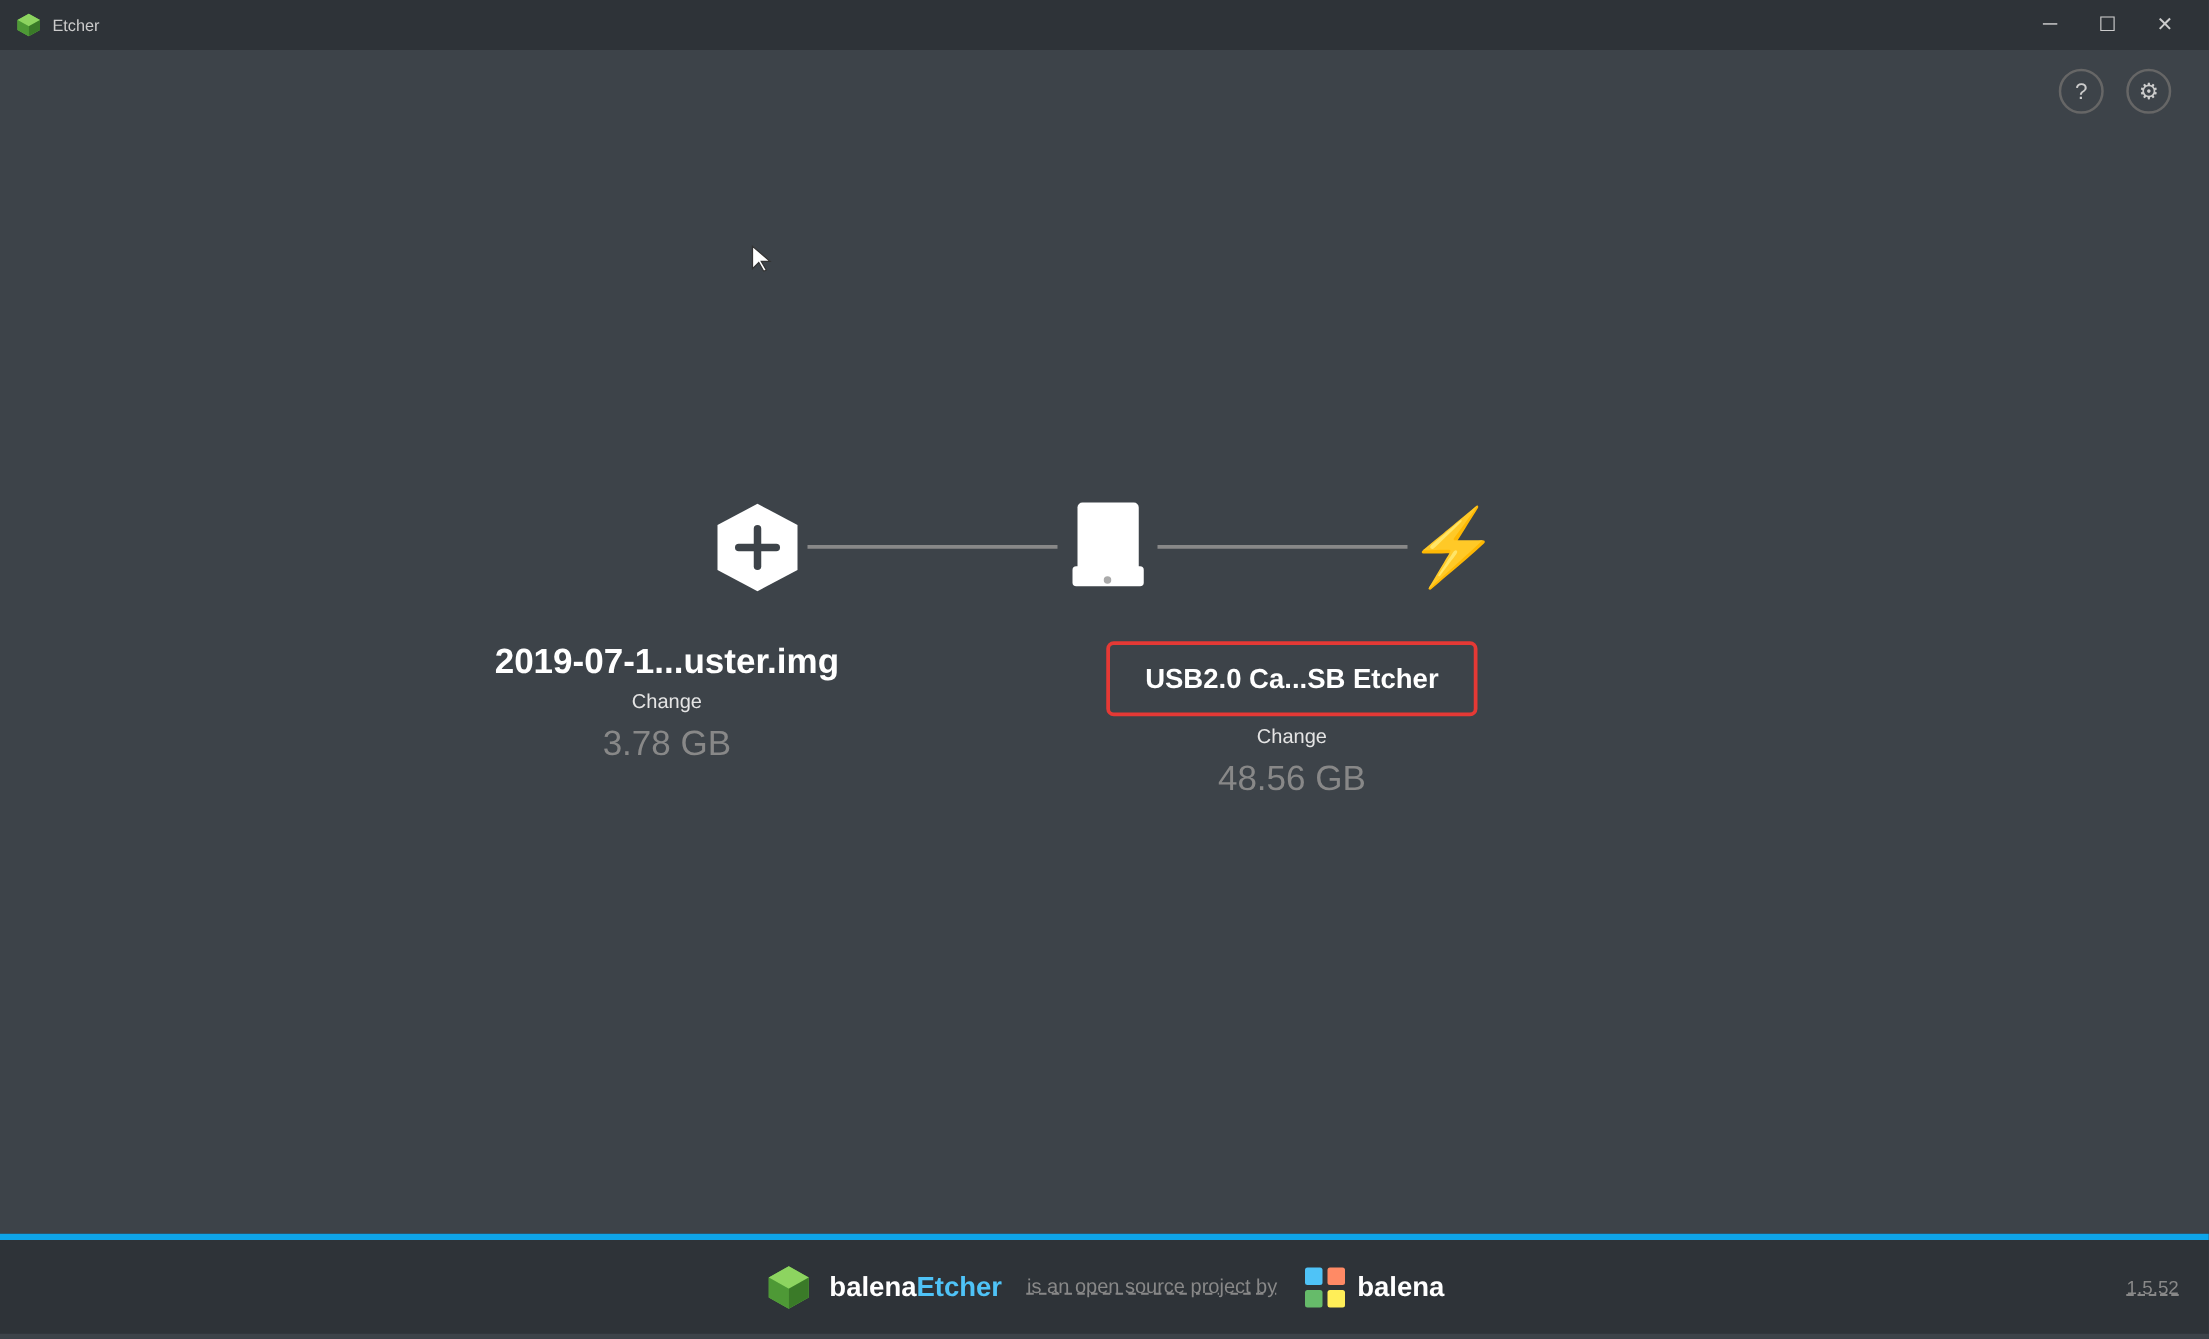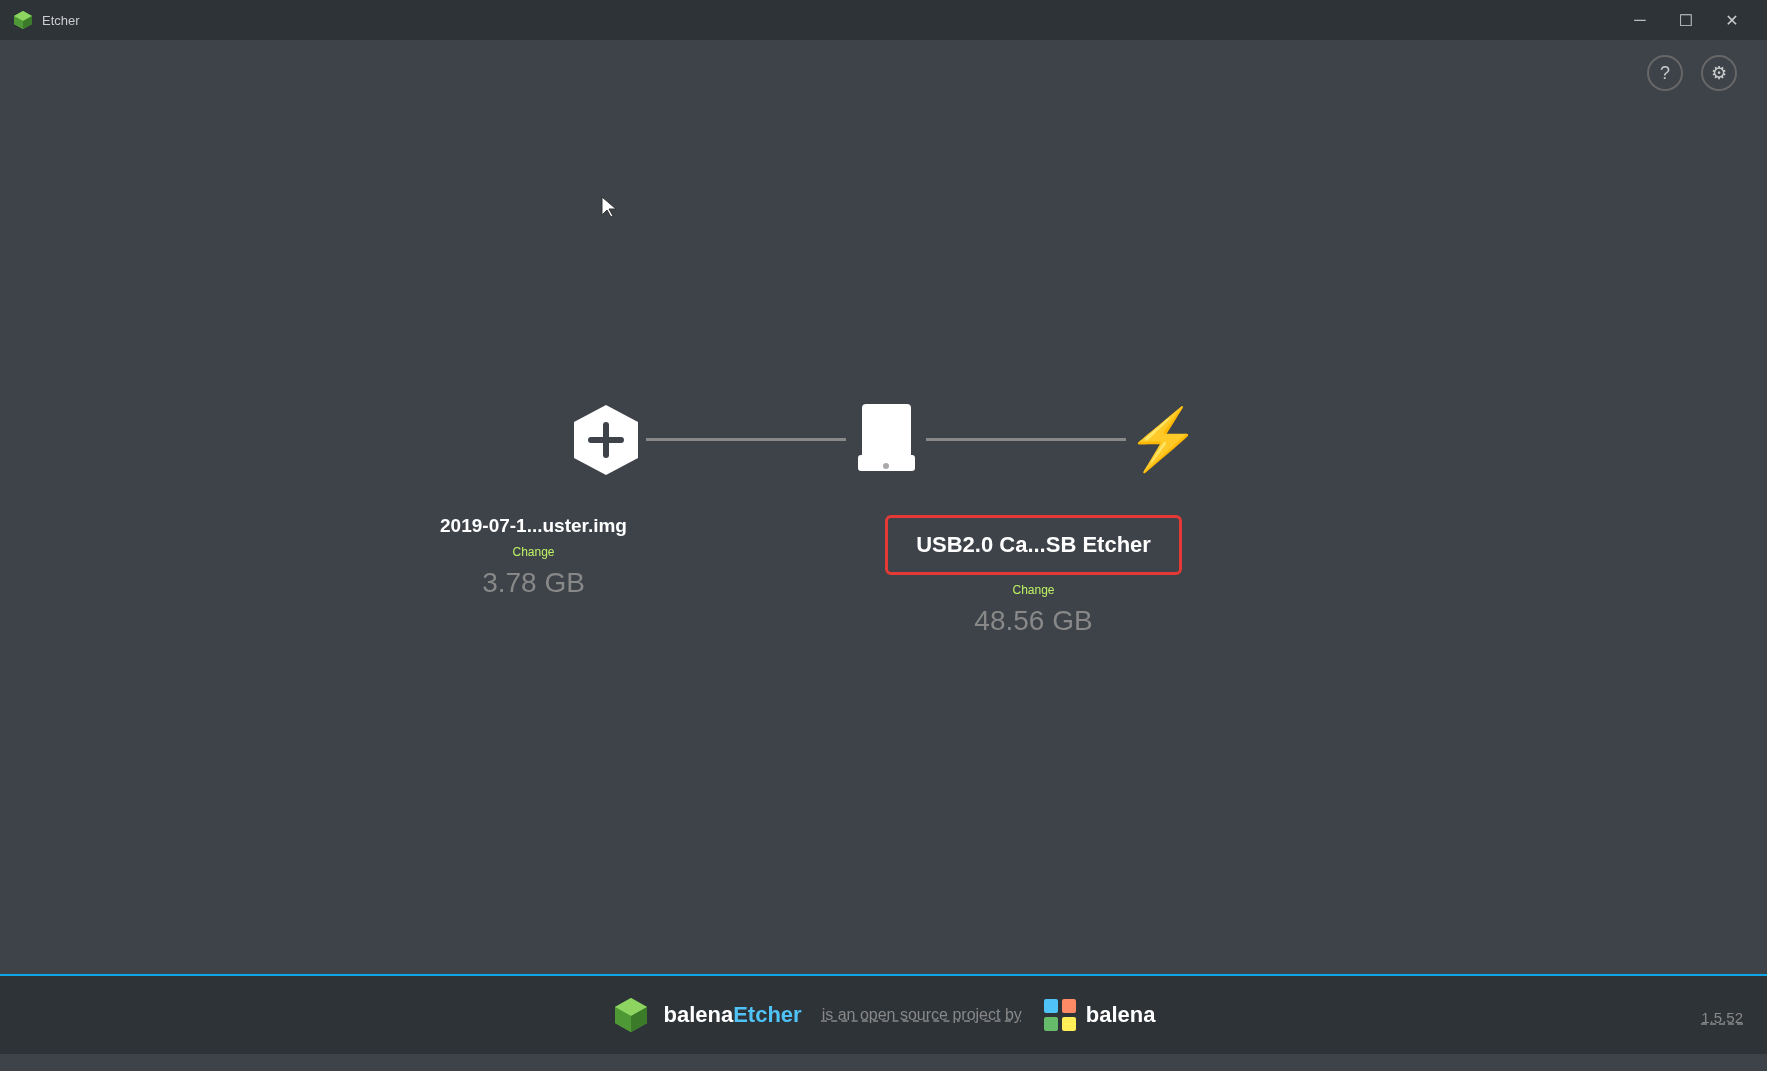--- a/index.html
+++ b/index.html
@@ -150,28 +150,28 @@
     .step-col {
       display: flex;
       flex-direction: column;
       align-items: center;
       gap: 8px;
       width: 300px;
     }
 
     .step-name {
       color: #fff;
-      font-size: 19px;
+      font-size: 28px;
       font-weight: 600;
       text-align: center;
     }
 
     .step-change {
-      color: #bef264;
-      font-size: 12px;
+      color: #e5e5e5;
+      font-size: 16px;
       cursor: pointer;
     }
 
     .step-size {
       color: #888;
       font-size: 28px;
     }
 
     
     .device-box {
@@ -202,29 +202,29 @@
 
     
     .spacer-col {
       flex: 1;
       max-width: 200px;
     }
 
     
     #footer {
       position: absolute;
-      bottom: 17px;
+      bottom: 4px;
       left: 0;
       width: 100%;
       height: 80px;
       background: #2e3338;
       display: flex;
       align-items: center;
       justify-content: center;
-      border-top: 2px solid #0ea5e9;
+      border-top: 5px solid #0ea5e9;
     }
 
     #footer-content {
       display: flex;
       align-items: center;
       gap: 12px;
     }
 
     .brand-logo {
       width: 40px;

